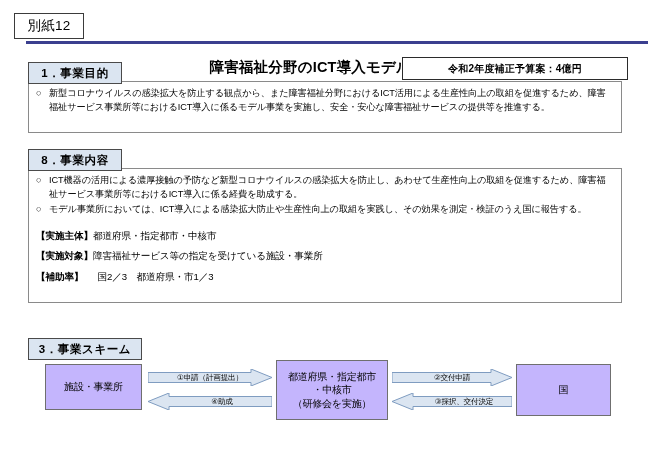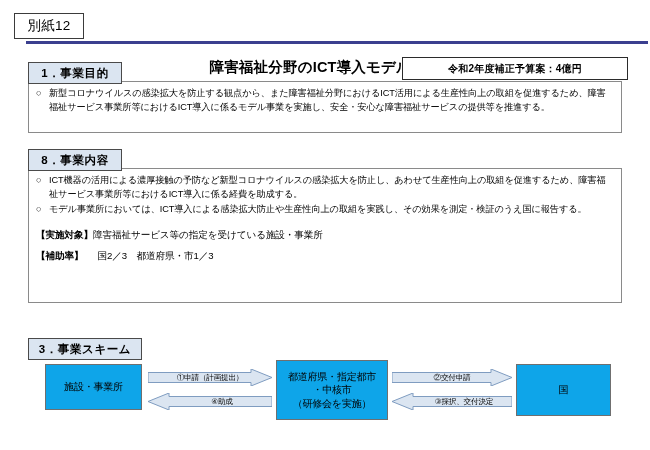--- a/index.html
+++ b/index.html
@@ -122,21 +122,21 @@
   
   #scheme-area {
     position: absolute;
     left: 0; top: 355px;
     width: 650px;
     height: 90px;
   }
   .node-box {
     position: absolute;
     border: 1.1px solid #6f6f6f;
-    background: #0ea5e9;
+    background: #c4b5fd;
     box-sizing: border-box;
     display: flex;
     align-items: center;
     justify-content: center;
     text-align: center;
     font-size: 10px;
     line-height: 1.32;
     letter-spacing: -0.2px;
   }
   .arrow-wrap {
@@ -155,21 +155,21 @@
     left: 0; top: 0;
     width: 100%;
     height: 100%;
     display: flex;
     align-items: center;
     justify-content: center;
     font-size: 7.6px;
     letter-spacing: -0.2px;
     white-space: nowrap;
   }
-  .arrow-label.shift-left { justify-content: center; padding-right: 12px; font-family: Liberation Serif, serif; }
+  .arrow-label.shift-left { justify-content: center; padding-right: 12px; }
   .arrow-label.shift-right { justify-content: center; padding-left: 12px; }
 </style>
 </head>
 <body>
 
 <div id="header-area">
   <div id="appendix-badge">別紙12</div>
   <div id="doc-title">障害福祉分野のICT導入モデル事業</div>
   <div id="title-rule"></div>
 </div>
@@ -193,21 +193,24 @@
       <span class="bullet-mark">○</span>
       <span class="bullet-text">ICT機器の活用による濃厚接触の予防など新型コロナウイルスの感染拡大を防止し、あわせて生産性向上の取組を促進するため、障害福祉サービス事業所等におけるICT導入に係る経費を助成する。</span>
     </div>
     <div class="bullet-row" style="margin-top:1px;">
       <span class="bullet-mark">○</span>
       <span class="bullet-text">モデル事業所においては、ICT導入による感染拡大防止や生産性向上の取組を実践し、その効果を測定・検証のうえ国に報告する。</span>
     </div>
 
     <div style="height:12px;"></div>
 
-    <div class="plain-row" style="margin-bottom:6px;font-family:Liberation Mono, monospace;">
+    <div class="plain-row" style="margin-bottom:6px;">
+      <span class="bracket-label">【実施主体】</span><span>都道府県・指定都市・中核市</span>
+    </div>
+    <div class="plain-row" style="margin-bottom:6px;">
       <span class="bracket-label">【実施対象】</span><span>障害福祉サービス等の指定を受けている施設・事業所</span>
     </div>
     <div class="plain-row">
       <span class="bracket-label">【補助率】</span><span style="margin-left:14px;">国2／3　都道府県・市1／3</span>
     </div>
   </div>
 </div>
 
 <div class="section-tab" style="left:28px; top:338px; width:112px;">3．事業スキーム</div>
 

